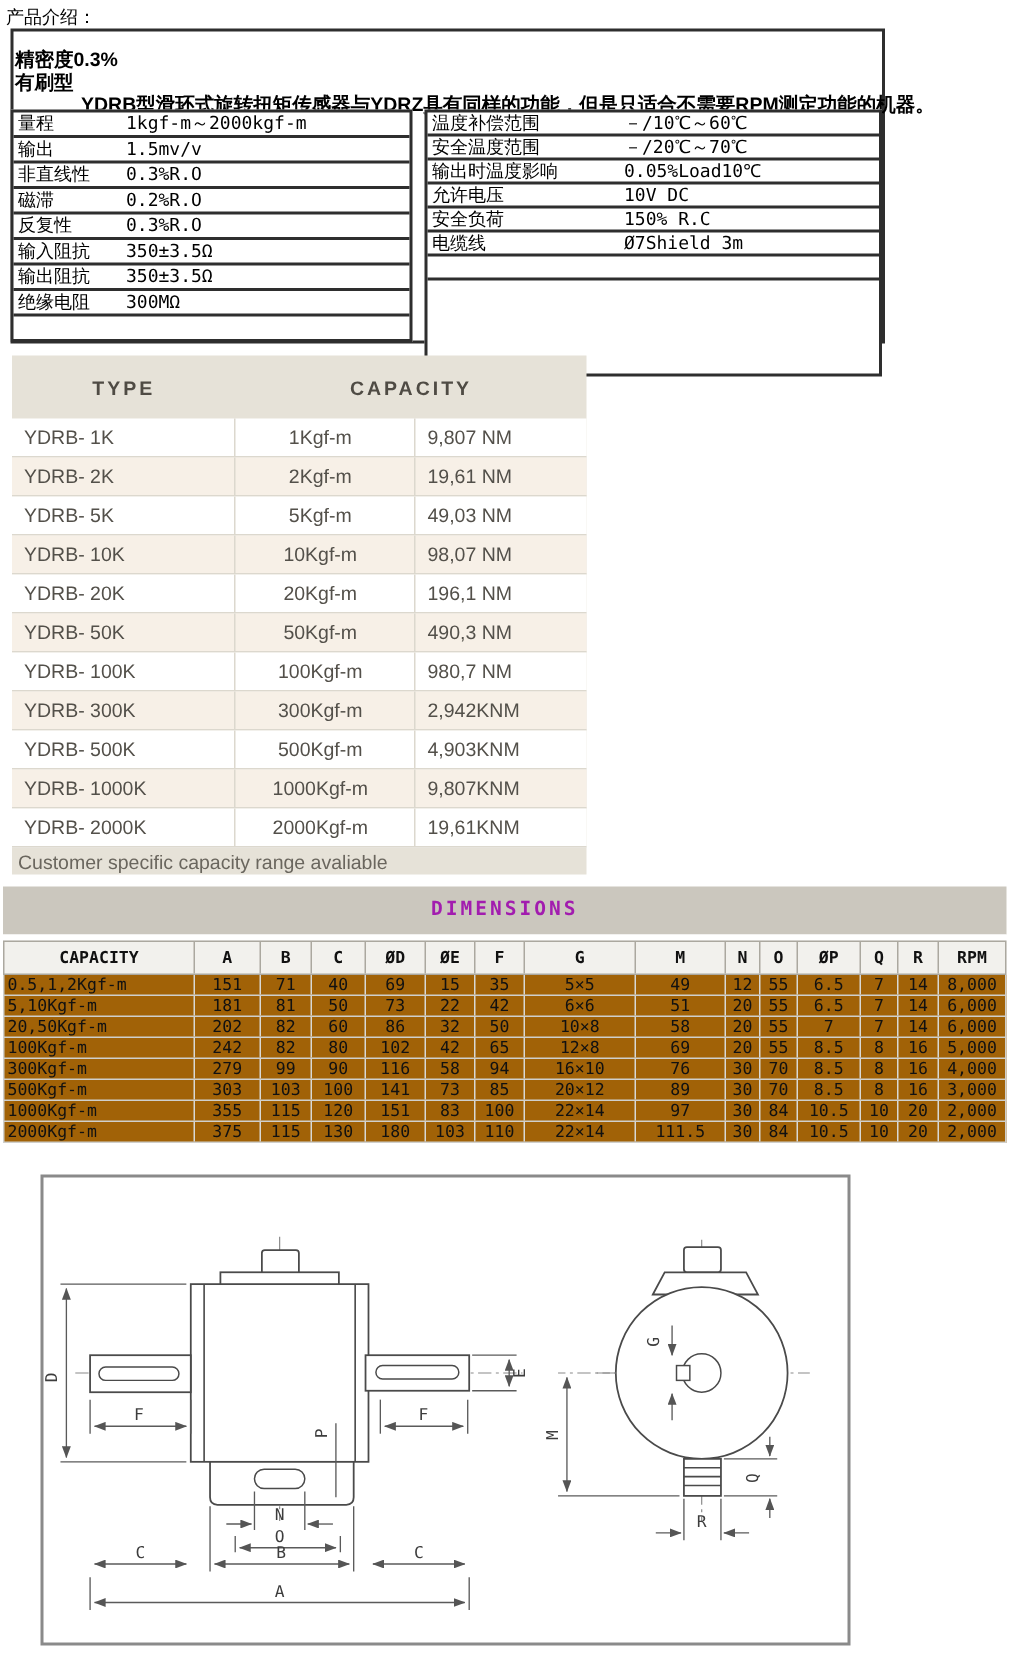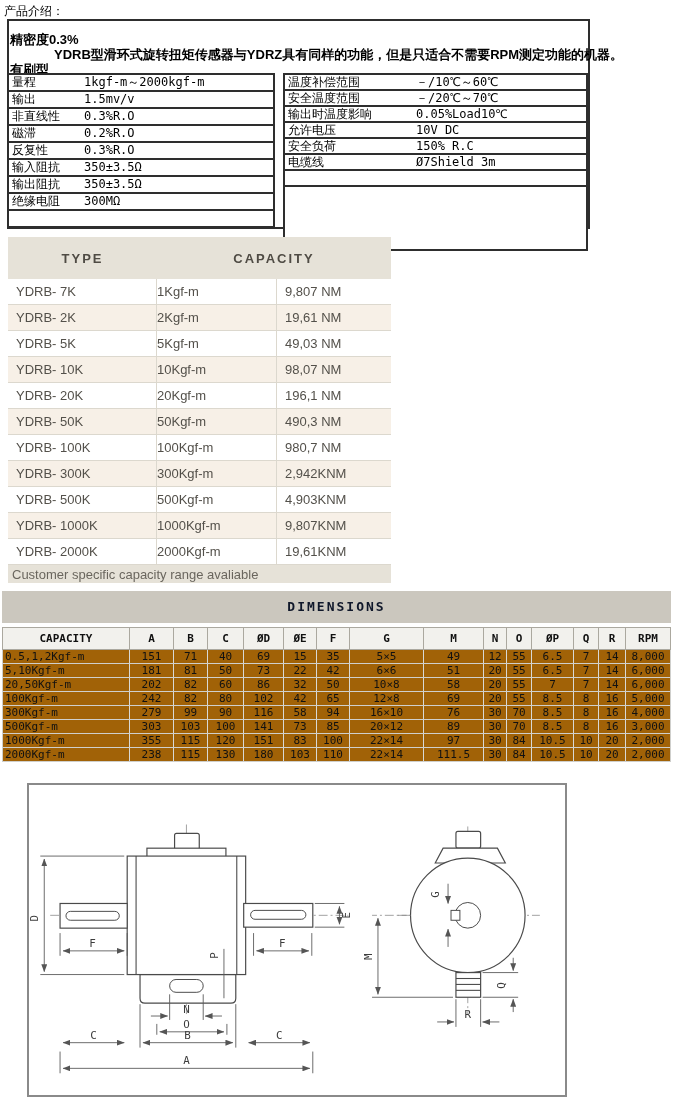--- a/index.html
+++ b/index.html
@@ -29,27 +29,27 @@
   
   .type-table{position:absolute;left:8px;top:237px;width:383px;height:346px;background:#E6E2D8;}
   .type-head{display:grid;grid-template-columns:149px 234px;height:42px;}
   .type-head div{align-self:center;text-align:center;font-size:13px;font-weight:bold;
                  letter-spacing:2px;color:#4F4B44;}
   .type-row{display:grid;grid-template-columns:149px 120px 114px;height:25px;
             border-bottom:1px solid #DCD8CE;background:#fff;}
   .type-row.shade{background:#F7F0E7;}
   .type-row span{font-size:13px;line-height:25px;color:#53504A;white-space:nowrap;overflow:hidden;}
   .tc-model{padding-left:8px;border-right:1px solid #DCD8CE;}
-  .tc-kgf{text-align:left;padding-right:6px;border-right:1px solid #DCD8CE;}
+  .tc-kgf{text-align:center;padding-right:6px;border-right:1px solid #DCD8CE;}
   .tc-nm{padding-left:8px;}
   .type-footer{height:17px;font-size:13px;color:#6A665E;padding:2px 0 0 4px;}
 
   
   .dims{position:absolute;left:2px;top:591px;width:669px;}
-  .dims-title{height:32px;line-height:32px;text-align:center;background:#CBC7BE;color:#0f172a;
+  .dims-title{height:32px;line-height:32px;text-align:center;background:#CBC7BE;color:#a21caf;
               font-family:"DejaVu Sans Mono",monospace;font-size:13px;font-weight:bold;letter-spacing:2px;}
   .dims-gap{height:4px;background:#fff;}
   .dim-grid{display:grid;grid-template-columns:127px 44px 34px 36px 40px 33px 33px 74px 60px 23px 25px 42px 25px 27px 1fr;}
   .dim-headrow{background:#F2F1ED;border-top:1px solid #ABA89F;border-bottom:1px solid #ABA89F;
                border-left:1px solid #ABA89F;border-right:1px solid #ABA89F;}
   .dim-hcell{height:21px;line-height:21px;text-align:center;font-family:"DejaVu Sans Mono",monospace;
              font-size:11px;font-weight:bold;color:#111;border-right:1px solid #ABA89F;overflow:hidden;}
   .dim-hcell:last-child{border-right:none;}
   .dim-row{background:#a16207;border-bottom:1px solid #CFCFCC;border-left:1px solid #CFCFCC;border-right:1px solid #CFCFCC;}
   .dim-cell{height:13px;line-height:13px;text-align:center;font-family:"DejaVu Sans Mono",monospace;
@@ -70,22 +70,22 @@
 </head>
 <body>
 
 <div class="page">
 
   <div class="page-title">产品介绍：</div>
 
   <div class="intro-box"></div>
   <div class="intro-lines">
     <div class="intro-line">精密度0.3%</div>
+    <div class="intro-line">有刷型</div>
     <div class="intro-line indent">YDRB型滑环式旋转扭矩传感器与YDRZ具有同样的功能，但是只适合不需要RPM测定功能的机器。</div>
-    <div class="intro-line">有刷型</div>
   </div>
 
   <div class="spec-table spec-left">
       <div class="spec-row">
         <span class="spec-label">量程</span>
         <span class="spec-value">1kgf-m～2000kgf-m</span>
       </div>
       <div class="spec-row">
         <span class="spec-label">输出</span>
         <span class="spec-value">1.5mv/v</span>
@@ -154,21 +154,21 @@
       </div>
     </div>
 
   <div class="type-table">
     <div class="type-head">
       <div>TYPE</div>
       <div>CAPACITY</div>
     </div>
     <div>
         <div class="type-row">
-          <span class="tc-model">YDRB- 7K</span>
+          <span class="tc-model">YDRB- 1K</span>
           <span class="tc-kgf">1Kgf-m</span>
           <span class="tc-nm">9,807 NM</span>
         </div>
         <div class="type-row shade">
           <span class="tc-model">YDRB- 2K</span>
           <span class="tc-kgf">2Kgf-m</span>
           <span class="tc-nm">19,61 NM</span>
         </div>
         <div class="type-row">
           <span class="tc-model">YDRB- 5K</span>
@@ -354,21 +354,21 @@
           <div class="dim-cell">97</div>
           <div class="dim-cell">30</div>
           <div class="dim-cell">84</div>
           <div class="dim-cell">10.5</div>
           <div class="dim-cell">10</div>
           <div class="dim-cell">20</div>
           <div class="dim-cell">2,000</div>
         </div>
         <div class="dim-grid dim-row">
           <div class="dim-cell cap">2000Kgf-m</div>
-          <div class="dim-cell">238</div>
+          <div class="dim-cell">375</div>
           <div class="dim-cell">115</div>
           <div class="dim-cell">130</div>
           <div class="dim-cell">180</div>
           <div class="dim-cell">103</div>
           <div class="dim-cell">110</div>
           <div class="dim-cell">22×14</div>
           <div class="dim-cell">111.5</div>
           <div class="dim-cell">30</div>
           <div class="dim-cell">84</div>
           <div class="dim-cell">10.5</div>

